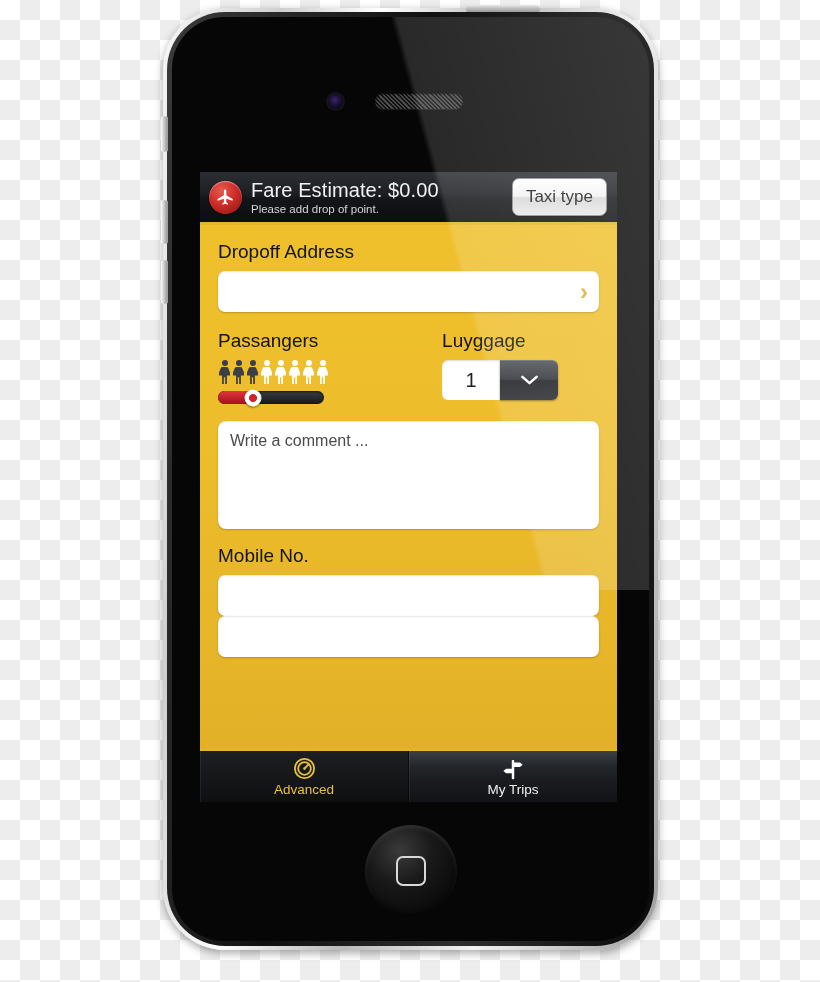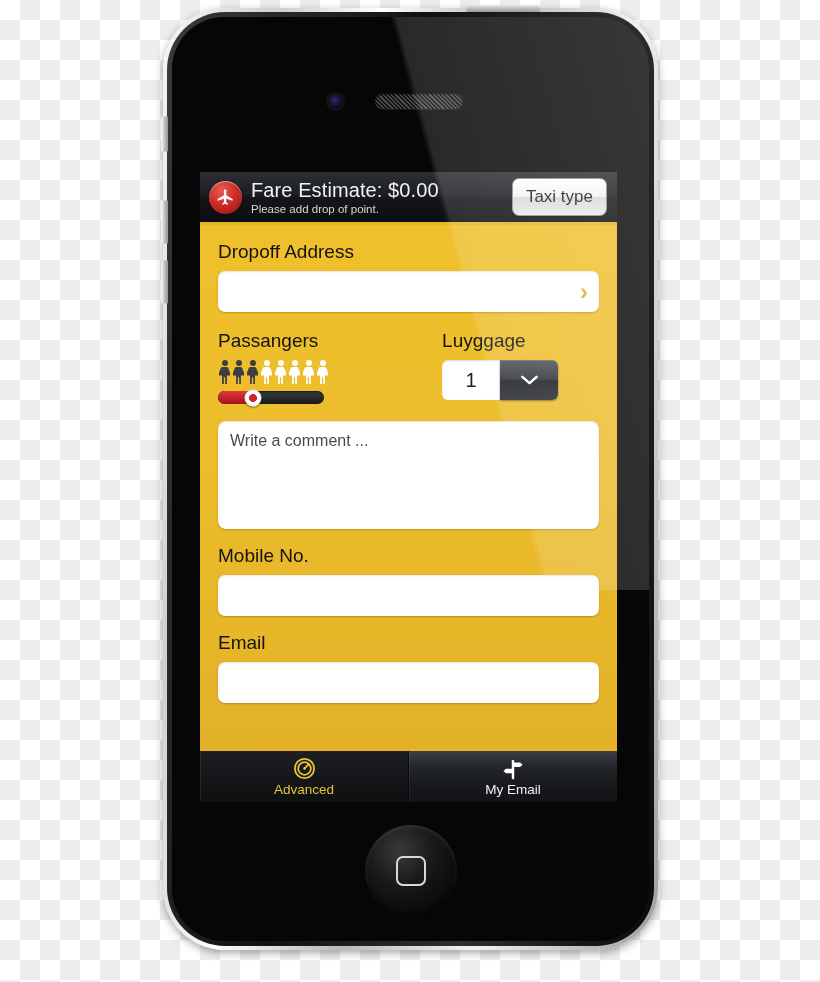--- a/index.html
+++ b/index.html
@@ -311,21 +311,20 @@
           </div>
         </div>
 
         <div class="comment">Write a comment ...</div>
 
         <div class="lbl mt-lbl">Mobile No.</div>
         <div class="field">
           <span></span>
         </div>
 
-        <div class="lbl mt-lbl">Email</div>
         <div class="field">
           <span></span>
         </div>
       </div>
 
       <div class="tabbar" id="tabbar">
           <div class="tab active">
             <span class="ic">
               <svg width="23" height="23" viewBox="0 0 24 24" fill="none" stroke="#e8c23a" stroke-width="1.9">
                 <circle cx="12" cy="12" r="10"></circle>
@@ -337,21 +336,21 @@
             <span>Advanced</span>
           </div>
           <div class="tab">
             <span class="ic">
               <svg width="24" height="21" viewBox="0 0 26 24" fill="#fff">
                 <rect x="11.6" y="1" width="2.8" height="22" rx="1"></rect>
                 <path d="M12 4h9l3 2.6-3 2.6h-9z"></path>
                 <path d="M14 11H5L2 13.6 5 16.2h9z"></path>
               </svg>
             </span>
-            <span>My Email</span>
+            <span>My Trips</span>
           </div>
         </div>
     </div>
 
     <div class="gloss"></div>
     <div class="home">
       <div class="home-sq"></div>
     </div>
   </div>
 </div>

